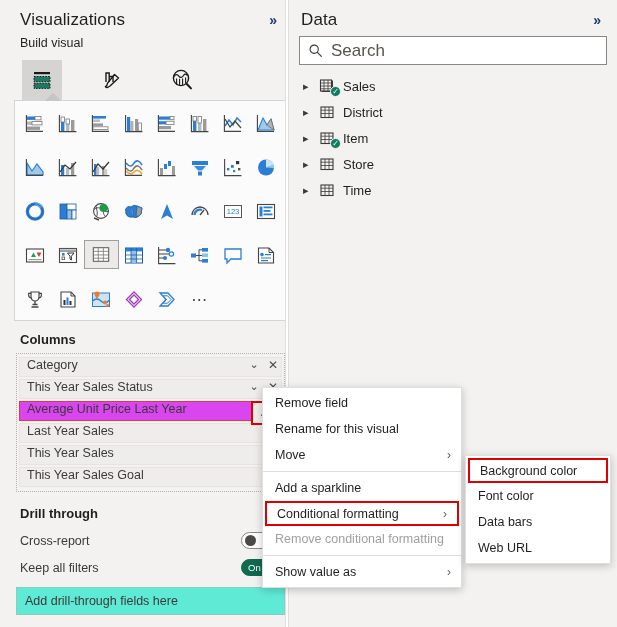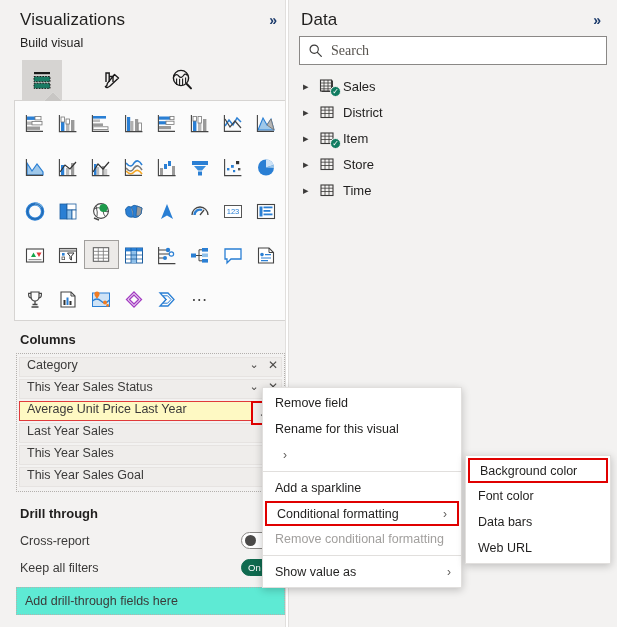--- a/index.html
+++ b/index.html
@@ -105,21 +105,21 @@
     position: relative;
     display: flex; align-items: flex-start;
     height: 20px; margin: 2px 2px;
     background: #efedeb; border: 1px solid #e6e3e1;
     padding-left: 7px; font-size: 12.5px; color: #3b3a39;
     cursor: pointer;
   }
   .fieldrow .lbl { flex: 1; white-space: nowrap; overflow: hidden; }
   .fieldrow .cv { width: 22px; text-align: center; color: #4c4a48; font-size: 11px; }
   .fieldrow .xx { width: 16px; text-align: center; color: #4c4a48; font-size: 12px; }
-  .fieldrow.hl { border: 1.5px solid #e03a3a; background: #fef9c3; }
+  .fieldrow.hl { border: 1.5px solid #e03a3a; background: #d946ef; }
   .cv-redbox {
     position: absolute; right: 6px; top: -1px;
     width: 24px; height: 24px;
     border: 2.5px solid #e00000; background: #f0eeec;
     display: flex; align-items: center; justify-content: center;
     font-size: 11px; color: #3b3a39; z-index: 6;
   }
 
   
   .drow {
@@ -146,22 +146,22 @@
   }
 
   
   .searchbox {
     margin: 0 10px; height: 29px;
     background: #ffffff; border: 1px solid #8a8886;
     display: flex; align-items: center; padding: 0 8px;
   }
   .searchbox input {
     border: none; outline: none; flex: 1;
-    font-family: Liberation Serif, serif;
-    font-size: 14px; color: #c2410c; background: transparent;
+    font-family: Liberation Sans, sans-serif;
+    font-size: 17px; color: #c2410c; background: transparent;
   }
   .searchbox input::placeholder { color: #57534e; }
   .tree { padding: 8px 0 0 0; }
   .trow {
     display: flex; align-items: center; height: 26px;
     padding-left: 14px; font-size: 13px; color: #201f1e; cursor: pointer;
   }
   .tchev { width: 16px; color: #3b3a39; font-size: 11px; }
   .ticon { width: 24px; position: relative; display: flex; align-items: center; }
   .badge {
@@ -671,20 +671,21 @@
   </div>
 
   <div class="ctxmenu" id="menu-main">
     <div class="mi">
       <span class="mlbl">Remove field</span>
     </div>
     <div class="mi">
       <span class="mlbl">Rename for this visual</span>
     </div>
     <div class="mi">
+      <span class="mlbl">Move</span>
       <span class="marr">›</span>
     </div>
     <div class="msep"></div>
     <div class="mi">
       <span class="mlbl">Add a sparkline</span>
     </div>
     <div class="mi redhl">
       <span class="mlbl">Conditional formatting</span>
       <span class="marr">›</span>
     </div>

